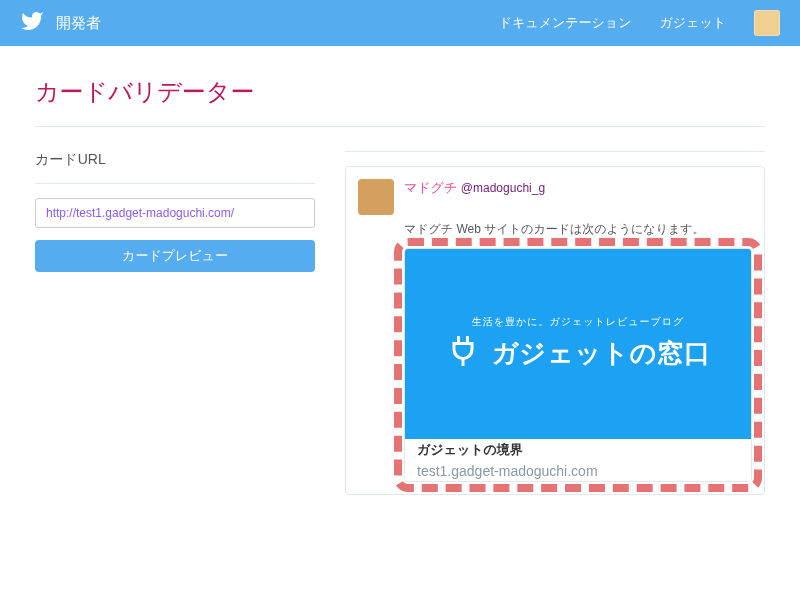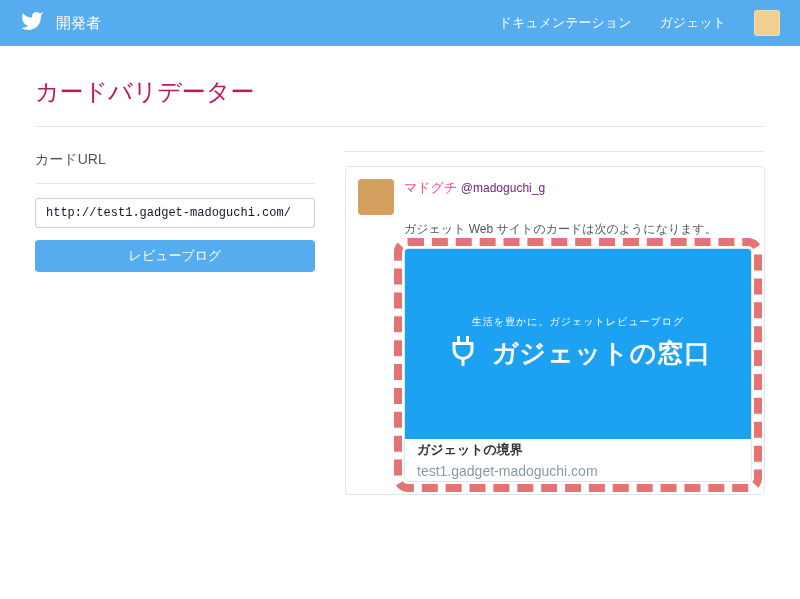--- a/index.html
+++ b/index.html
@@ -17,21 +17,21 @@
     .page-title { font-size: 24px; font-weight: 400; color: #be185d; margin-bottom: 18px; }
     .hr { border: none; border-top: 1px solid #e1e8ed; margin-bottom: 24px; }
     
     .columns { display: flex; gap: 30px; }
     .col-left { width: 280px; flex-shrink: 0; }
     .col-right { flex: 1; }
     
     .section-title { font-size: 14px; color: #555; margin-bottom: 14px; }
     .section-hr { border: none; border-top: 1px solid #e1e8ed; margin-bottom: 14px; }
     
-    .url-input { width: 100%; padding: 7px 10px; font-size: 12px; border: 1px solid #ccc; border-radius: 3px; color: #0f172a; font-family: Liberation Mono, monospace; }
+    .url-input { width: 100%; padding: 7px 10px; font-size: 12px; border: 1px solid #ccc; border-radius: 3px; color: #8b5cf6; }
     .preview-btn { width: 100%; margin-top: 12px; padding: 7px 0; background: #55acee; color: #fff; border: none; border-radius: 4px; font-size: 13px; cursor: pointer; }
     
     .card-preview-box { border: 1px solid #e1e8ed; border-radius: 4px; padding: 12px; position: relative; }
     .tweet-header { display: flex; gap: 10px; margin-bottom: 6px; }
     .tweet-avatar { width: 36px; height: 36px; border-radius: 4px; background: #d4a060; flex-shrink: 0; }
     .tweet-meta { font-size: 13px; }
     .tweet-name { font-weight: normal; color: #ec4899; }
     .tweet-handle { color: #701a75; font-size: 12px; }
     .tweet-text { font-size: 12px; color: #555; margin-left: 46px; margin-bottom: 10px; }
     
@@ -70,35 +70,35 @@
 
 <div class="container">
   <h1 class="page-title">カードバリデーター</h1>
   <hr class="hr">
 
   <div class="columns">
     <div class="col-left">
       <div class="section-title">カードURL</div>
       <hr class="section-hr">
       <input class="url-input" type="text" value="http://test1.gadget-madoguchi.com/" style="">
-      <button class="preview-btn">レビューブログ</button>
+      <button class="preview-btn">カードプレビュー</button>
     </div>
 
     <div class="col-right">
       <hr class="section-hr">
 
       <div class="card-preview-box">
         <div class="tweet-header">
           <div class="tweet-avatar"></div>
           <div class="tweet-meta">
             <span class="tweet-name">マドグチ</span>
             <span class="tweet-handle">@madoguchi_g</span>
           </div>
         </div>
-        <div class="tweet-text">ガジェット Web サイトのカードは次のようになります。</div>
+        <div class="tweet-text">マドグチ Web サイトのカードは次のようになります。</div>
 
         <div class="card-wrapper">
           <div class="highlight-frame"></div>
           <div class="card">
             <div class="card-image">
               <div class="card-image-sub">生活を豊かに。ガジェットレビューブログ</div>
               <div class="card-image-main">
                 <span class="plug-icon">
                   <svg viewBox="0 0 24 24">
                       <path d="M9 2v5M15 2v5M6 7h12v4a6 6 0 01-6 6 6 6 0 01-6-6V7zM12 17v5"></path>

